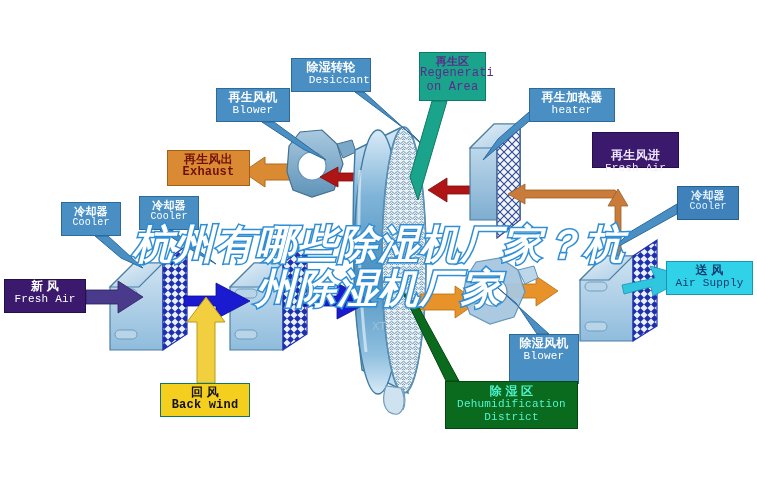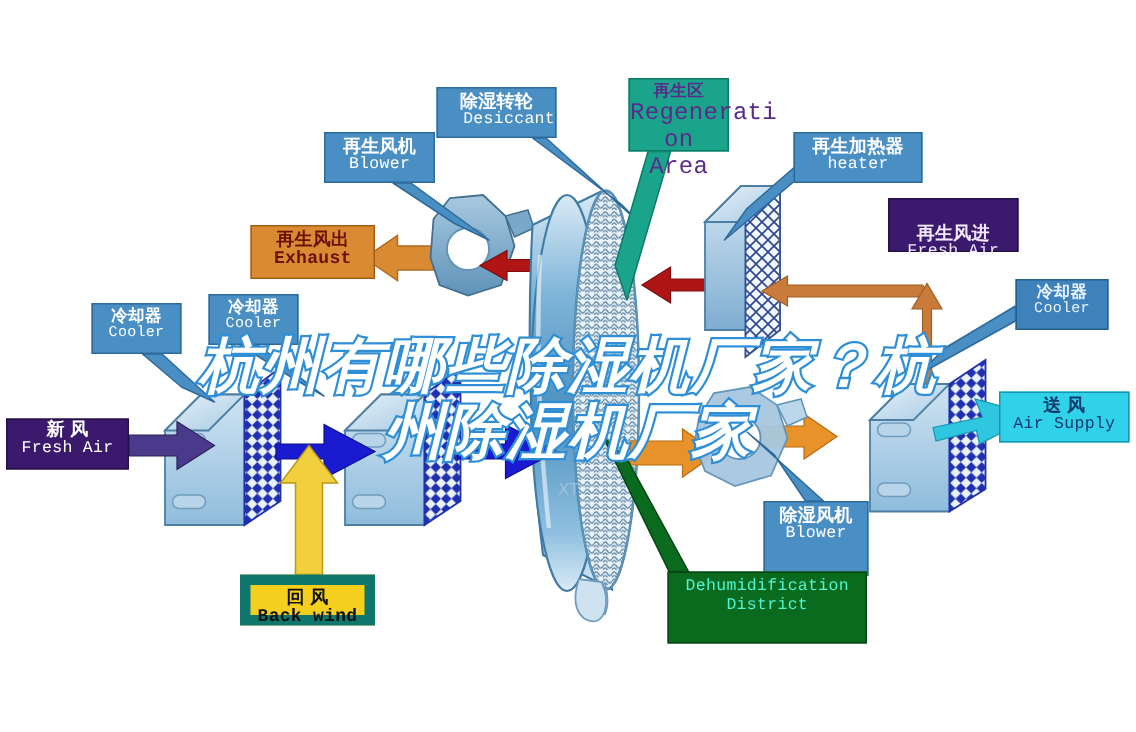--- a/index.html
+++ b/index.html
@@ -13,21 +13,21 @@
        line-height:1.12;letter-spacing:.2px;}
   .lbl .cn{display:block;font-weight:bold;}
   .lbl .en{display:block;font-family:"Liberation Mono","DejaVu Sans Mono",monospace;}
 
   .lbl-blue{background:#4a8fc4;border:1px solid #2d6a9c;color:#ffffff;}
   .lbl-blue2{background:#3f82bb;border:1px solid #23628f;color:#eaf4ff;}
   .lbl-teal{background:#1aa48b;border:1px solid #0d7a66;color:#5b2b8a;}
   .lbl-purple{background:#3b1a6e;border:1px solid #241046;color:#ffffff;}
   .lbl-purple2{background:#3b1a6e;border:1px solid #241046;color:#f2e9ff;}
   .lbl-cyan{background:#2fd2e8;border:1px solid #1796b0;color:#123a6e;}
-  .lbl-yellow{background:#f4cf1e;border:7px solid #0f766e;color:#111111;}
+  .lbl-yellow{background:#f4cf1e;border:1px solid #0f766e;color:#111111;}
   .lbl-orange{background:#d98a33;border:1px solid #a35f15;color:#6e1008;}
   .lbl-green{background:#0a6b1f;border:1px solid #044512;color:#4ff5d0;}
 
   
   #overlay-title{position:absolute;left:0;width:757px;text-align:center;
       font-family:"DejaVu Sans","Liberation Sans",sans-serif;
       font-weight:bold;font-style:italic;color:#ffffff;
       -webkit-text-stroke:3px #2f8fd6;paint-order:stroke fill;
       letter-spacing:1px;pointer-events:none;}
   #overlay-title .ln{display:block;}
@@ -215,21 +215,21 @@
     <span class="en" style="font-size:11px;text-align:right;">Desiccant</span>
   </div>
 
   <div class="lbl lbl-blue" style="left:216px;top:88px;width:74px;height:34px;font-size:12px;padding-top:2px;">
     <span class="cn">再生风机</span>
     <span class="en" style="font-size:11px;">Blower</span>
   </div>
 
   <div class="lbl lbl-teal" style="left:419px;top:52px;width:67px;height:49px;font-size:11px;padding-top:2px;">
     <span class="cn">再生区</span>
-    <span class="en" style="font-size:16px;">Regenerati on Area</span>
+    <span class="en" style="font-size:12px;">Regenerati on Area</span>
   </div>
 
   <div class="lbl lbl-blue" style="left:529px;top:88px;width:86px;height:34px;font-size:12px;padding-top:2px;">
     <span class="cn">再生加热器</span>
     <span class="en" style="font-size:11px;">heater</span>
   </div>
 
   <div class="lbl lbl-orange" style="left:167px;top:150px;width:83px;height:36px;font-size:12px;padding-top:2px;">
     <span class="cn">再生风出</span>
     <span class="en" style="font-size:12px;font-weight:bold;">Exhaust</span>
@@ -269,20 +269,21 @@
     <span class="cn">除湿风机</span>
     <span class="en" style="font-size:11px;">Blower</span>
   </div>
 
   <div class="lbl lbl-yellow" style="left:160px;top:383px;width:90px;height:34px;font-size:12px;padding-top:2px;">
     <span class="cn">回  风</span>
     <span class="en" style="font-size:12px;font-weight:bold;">Back wind</span>
   </div>
 
   <div class="lbl lbl-green" style="left:445px;top:381px;width:133px;height:48px;font-size:12px;padding-top:3px;">
+    <span class="cn">除  湿  区</span>
     <span class="en" style="font-size:11px;line-height:1.15;">Dehumidification District</span>
   </div>
 
   <div id="overlay-title" style="top:222px;font-size:40px;line-height:44px;">
     <span class="ln">杭州有哪些除湿机厂家？杭</span>
     <span class="ln">州除湿机厂家</span>
   </div>
 
 </div>
 

